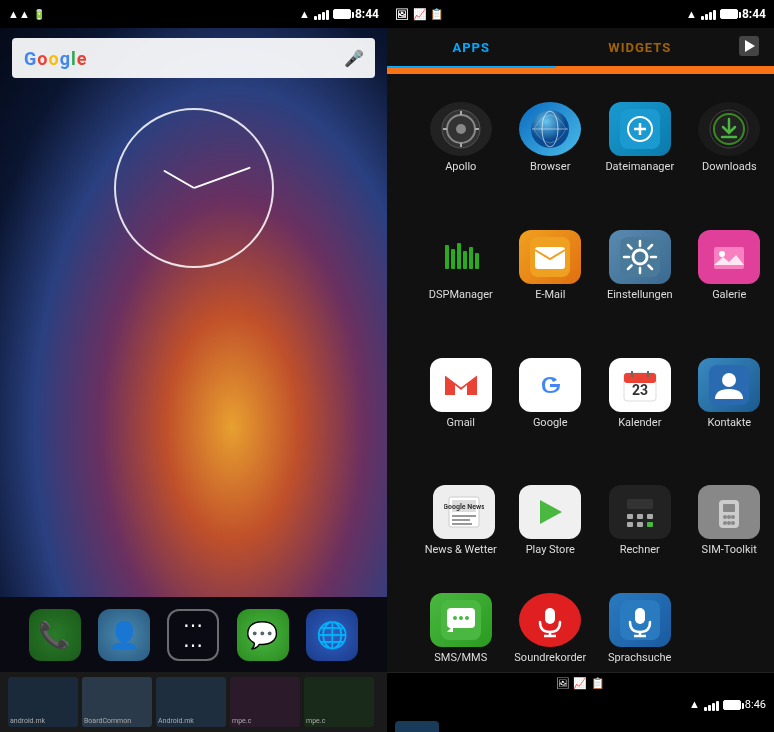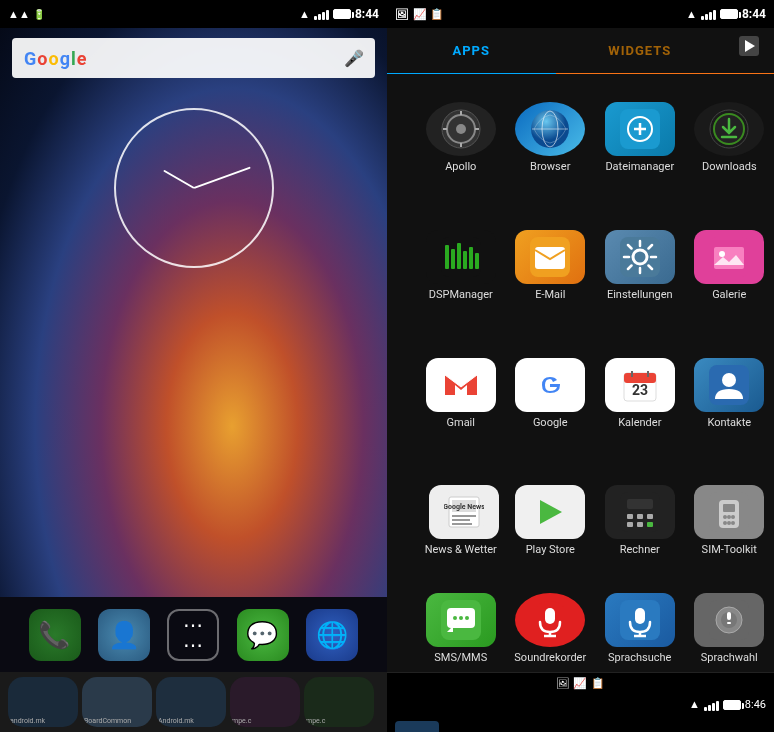--- a/index.html
+++ b/index.html
@@ -159,21 +159,21 @@
       align-items: center;
       padding: 0 8px;
       gap: 4px;
       overflow: hidden;
     }
 
     .taskbar-thumb {
       width: 70px;
       height: 50px;
       background: #333;
-      border-radius: 15px;
+      border-radius: 3px;
       font-size: 8px;
       color: #aaa;
       display: flex;
       align-items: flex-end;
       padding: 2px;
       overflow: hidden;
       position: relative;
     }
 
     
@@ -207,21 +207,21 @@
       display: flex;
       align-items: center;
       gap: 4px;
     }
 
     .app-drawer-tabs {
       height: 46px;
       background: #111;
       display: flex;
       align-items: stretch;
-      border-bottom: 1px solid #f97316;
+      border-bottom: 8px solid #f97316;
     }
 
     .tab-item {
       flex: 1;
       display: flex;
       align-items: center;
       justify-content: center;
       color: #a16207;
       font-size: 13px;
       font-weight: bold;
@@ -258,21 +258,21 @@
       display: flex;
       flex-direction: column;
       align-items: center;
       justify-content: center;
       padding: 8px 4px;
       cursor: pointer;
       gap: 4px;
     }
 
     .app-icon-wrapper {
-      width: 70px;
+      width: 62px;
       height: 54px;
       border-radius: 12px;
       display: flex;
       align-items: center;
       justify-content: center;
       font-size: 30px;
     }
 
     .app-label {
       font-size: 11px;
@@ -696,32 +696,20 @@
           <svg width="40" height="40" viewBox="0 0 40 40">
             <rect width="40" height="40" rx="8" fill="#2a7ac0"></rect>
             <rect x="15" y="8" width="10" height="16" rx="5" fill="white"></rect>
             <path d="M10 22 Q10 32 20 32 Q30 32 30 22" stroke="white" stroke-width="2.5" fill="none" stroke-linecap="round"></path>
             <line x1="20" y1="32" x2="20" y2="36" stroke="white" stroke-width="2.5"></line>
             <line x1="14" y1="36" x2="26" y2="36" stroke="white" stroke-width="2.5"></line>
           </svg>
         </div>
         <span class="app-label">Sprachsuche</span>
       </div>
-      <div class="app-item">
-        <div class="app-icon-wrapper icon-sprachwahl">
-          <svg width="40" height="40" viewBox="0 0 40 40">
-            <rect width="40" height="40" rx="8" fill="#666"></rect>
-            <circle cx="20" cy="20" r="13" fill="#888" stroke="#aaa" stroke-width="1"></circle>
-            <circle cx="20" cy="20" r="8" fill="#777"></circle>
-            <rect x="18" y="12" width="4" height="8" rx="2" fill="white"></rect>
-            <rect x="18" y="22" width="4" height="2" rx="1" fill="white"></rect>
-          </svg>
-        </div>
-        <span class="app-label">Sprachwahl</span>
-      </div>
     </div>
 
   <div class="bottom-bar" style="flex-direction: column; padding: 4px 8px;">
     <div style="display:flex;align-items:center;gap:4px;color:white;font-size:11px;">
       <span>🖼</span>
       <span>📈</span>
       <span>📋</span>
     </div>
     <div style="display:flex;align-items:center;gap:4px;color:white;font-size:11px;margin-left:auto;">
       <span>▲</span>

